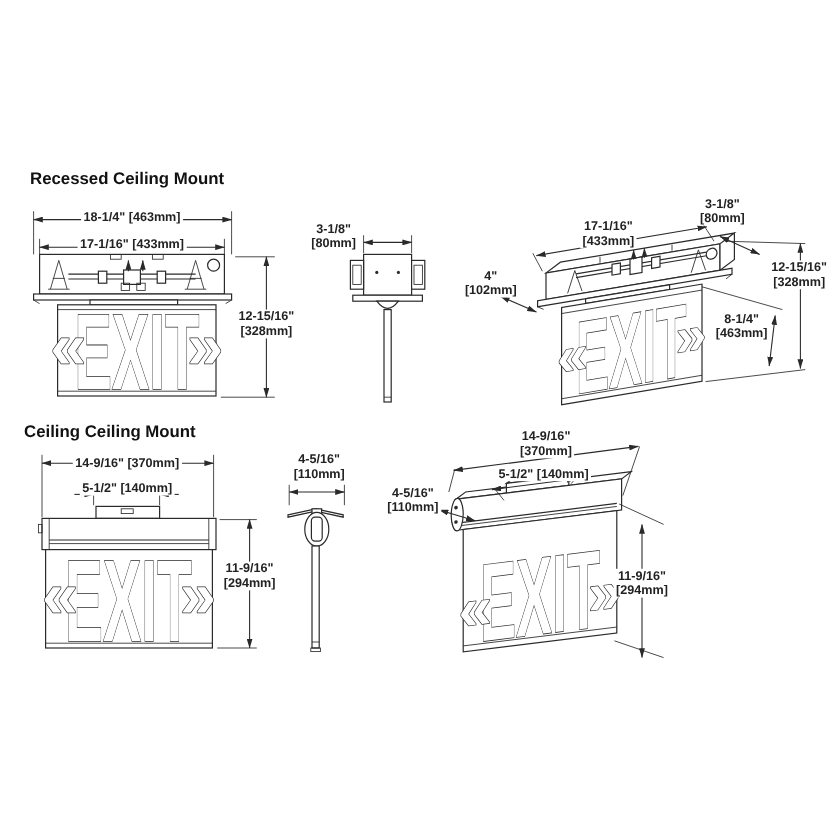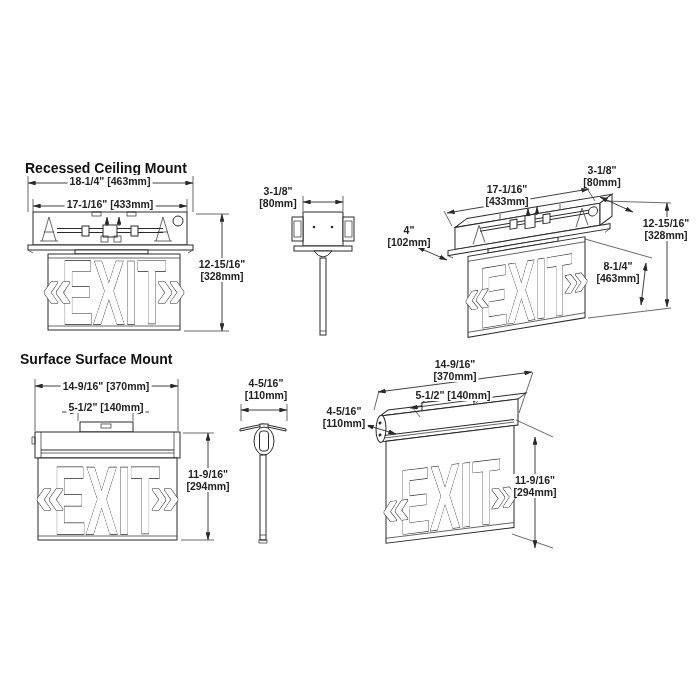--- a/index.html
+++ b/index.html
@@ -220,22 +220,22 @@
     <line class="thin" x1="420" y1="417" x2="412" y2="407"></line>
     <line class="thin" x1="476" y1="403" x2="482" y2="396"></line>
     <line class="dl" x1="410" y1="408" x2="480" y2="399"></line>
     <line class="dl" x1="366" y1="425" x2="396" y2="434"></line>
     <line class="thin" x1="516" y1="420" x2="553" y2="437"></line>
     <line class="thin" x1="512" y1="534" x2="553" y2="548"></line>
     <line class="dl" x1="535" y1="437" x2="535" y2="548"></line>
   </g>
 </svg>
 
-  <div class="heading" style="left:25px;top:160px">Recessed Ceiling Mount</div>
-  <div class="heading" style="left:20px;top:351px">Surface Surface Mount</div>
+  <div class="heading" style="left:25px;top:140px">Recessed Ceiling Mount</div>
+  <div class="heading" style="left:20px;top:351px">Ceiling Ceiling Mount</div>
 
   <div class="dim" style="left:110px;top:175px">18-1/4" [463mm]</div>
   <div class="dim" style="left:110px;top:198px">17-1/16" [433mm]</div>
   <div class="dim" style="left:222px;top:258px">
     <div>12-15/16"</div>
     <div>[328mm]</div>
   </div>
   <div class="dim" style="left:278px;top:185px">
     <div>3-1/8"</div>
     <div>[80mm]</div>

